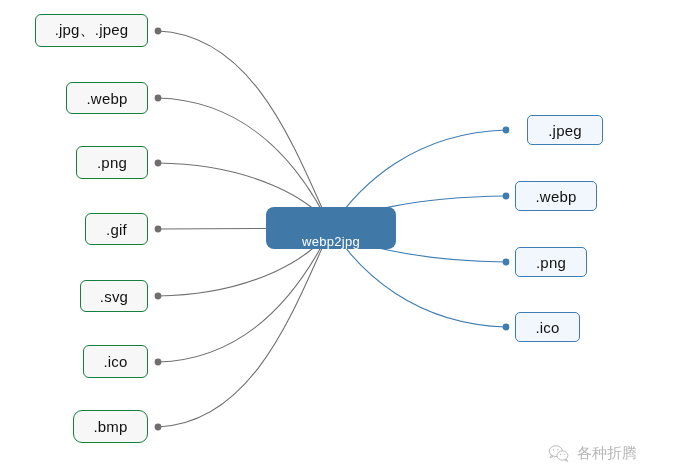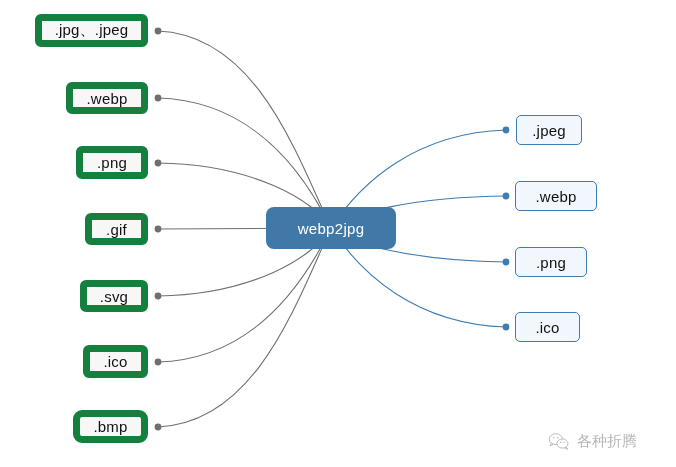--- a/index.html
+++ b/index.html
@@ -27,42 +27,43 @@
   .node {
     position: absolute;
     box-sizing: border-box;
     display: flex;
     align-items: center;
     justify-content: center;
     white-space: nowrap;
   }
   .node-left {
     background: #f7f7f7;
-    border: 7px solid #15803d;
+    border: 1px solid #15803d;
     border-radius: 6px;
     color: #111111;
     font-size: 15px;
     letter-spacing: 0.2px;
   }
   .node-right {
     background: #f1f7fc;
     border: 1px solid #3e7cb1;
     border-radius: 5px;
     color: #111111;
     font-size: 15px;
     letter-spacing: 0.2px;
   }
   .node-center {
     background: #4079a8;
     border: none;
     border-radius: 8px;
     color: #ffffff;
-    font-size: 15px;
+    font-size: 13px;
     letter-spacing: 0.3px;
     z-index: 4;
+    align-items: flex-end;
   }
   .watermark {
     position: absolute;
     display: flex;
     align-items: center;
     gap: 7px;
     opacity: 0.40;
     color: #4a4a4a;
     font-size: 15px;
     font-family: "DejaVu Sans", sans-serif;
@@ -123,34 +124,34 @@
     <span>.ico</span>
   </div>
   <div class="node node-left" style="left: 73px; top: 410px; width: 75px; height: 33px; border-radius: 9px;">
     <span>.bmp</span>
   </div>
 
   <div class="node node-center" style="left: 266px; top: 207px; width: 130px; height: 42px;">
     <span>webp2jpg</span>
   </div>
 
-  <div class="node node-right" style="left: 516px; top: 115px; width: 66px; height: 30px;">
+  <div class="node node-right" style="left: 527px; top: 115px; width: 76px; height: 30px;">
     <span>.jpeg</span>
   </div>
   <div class="node node-right" style="left: 515px; top: 181px; width: 82px; height: 30px;">
     <span>.webp</span>
   </div>
   <div class="node node-right" style="left: 515px; top: 247px; width: 72px; height: 30px;">
     <span>.png</span>
   </div>
   <div class="node node-right" style="left: 515px; top: 312px; width: 65px; height: 30px;">
     <span>.ico</span>
   </div>
 
-  <div class="watermark" style="left: 548px; top: 432px;">
+  <div class="watermark" style="left: 548px; top: 444px;">
     <svg class="wm-icon" viewBox="0 0 28 24" xmlns="http://www.w3.org/2000/svg">
       <ellipse cx="10" cy="9" rx="8.4" ry="6.9" fill="none" stroke="#4a4a4a" stroke-width="1.2"></ellipse>
       <path d="M4.6 14.2 L2.4 17.6 L6.4 15.9 Z" fill="none" stroke="#4a4a4a" stroke-width="1.2"></path>
       <circle cx="7.2" cy="7.1" r="0.95" fill="#4a4a4a"></circle>
       <circle cx="12.6" cy="7.1" r="0.95" fill="#4a4a4a"></circle>
       <ellipse cx="18.4" cy="14.6" rx="7" ry="5.8" fill="#ffffff" stroke="#4a4a4a" stroke-width="1.2"></ellipse>
       <path d="M22.9 18.9 L25.2 21.9 L21.4 20.4 Z" fill="#ffffff" stroke="#4a4a4a" stroke-width="1.2"></path>
       <circle cx="16.1" cy="13.2" r="0.8" fill="#4a4a4a"></circle>
       <circle cx="20.7" cy="13.2" r="0.8" fill="#4a4a4a"></circle>
     </svg>

